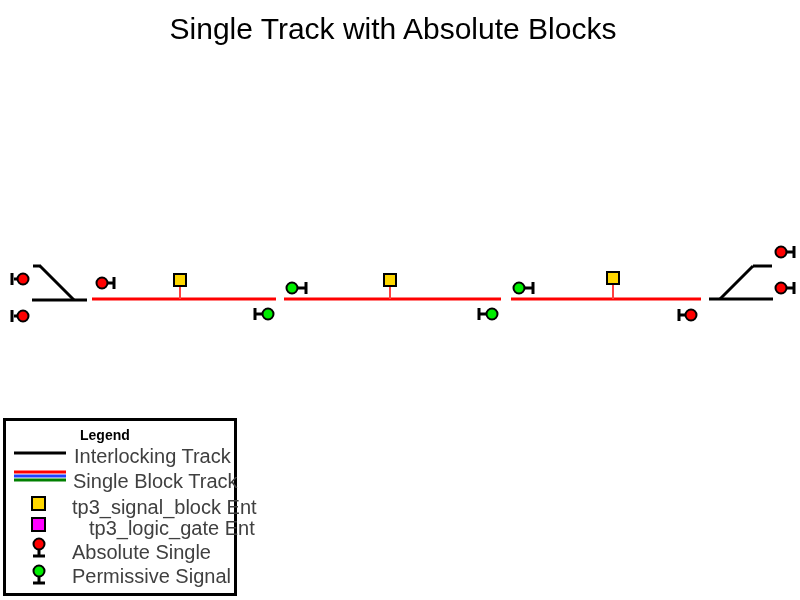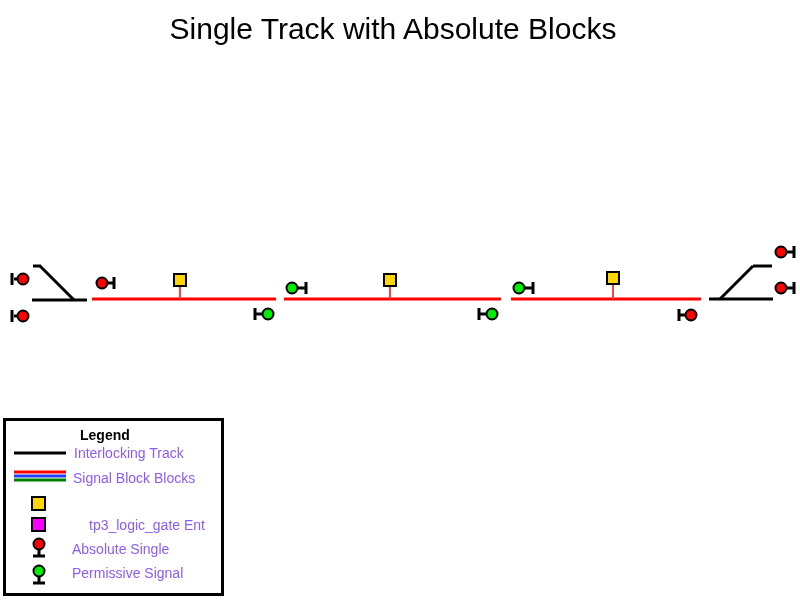--- a/index.html
+++ b/index.html
@@ -1,21 +1,21 @@
 <!DOCTYPE html>
 <html><head>
   <meta charset="utf-8">
   <style>
     html, body { margin: 0; padding: 0; background: #ffffff; }
     body { width: 800px; height: 600px; position: relative; overflow: hidden; font-family: "Liberation Sans", sans-serif; }
     .title { position: absolute; left: 0; top: 12px; width: 786px; text-align: center; font-size: 30px; color: #000; }
     svg.diagram { position: absolute; left: 0; top: 0; }
-    .legend { position: absolute; left: 3px; top: 418px; width: 215px; height: 172px; border: 3px solid #000; background: #fff; }
+    .legend { position: absolute; left: 3px; top: 418px; width: 215px; height: 172px; border: 3px solid #000; background: #fff; padding-left: 13px; }
     .legend-title { position: absolute; left: 74px; top: 6px; font-size: 14px; font-weight: bold; }
-    .legend-label { position: absolute; font-size: 14px; color: #8b5cf6; white-space: nowrap; }
+    .legend-label { position: absolute; font-size: 20px; color: #404040; white-space: nowrap; }
   </style>
 </head>
 <body>
 
 <div class="title">Single Track with Absolute Blocks</div>
 
 <svg class="diagram" width="800" height="600">
 
   <g>
     <line x1="33" y1="266" x2="41" y2="266" stroke="#000" stroke-width="3"></line>
@@ -115,17 +115,18 @@
       <line x1="27" y1="135" x2="39" y2="135" stroke="#000" stroke-width="3"></line>
     </g>
     <g>
       <circle cx="33" cy="150" r="5.5" fill="#00ee00" stroke="#000" stroke-width="2"></circle>
       <line x1="33" y1="155" x2="33" y2="162" stroke="#000" stroke-width="3"></line>
       <line x1="27" y1="162" x2="39" y2="162" stroke="#000" stroke-width="3"></line>
     </g>
   </svg>
 
   <div class="legend-label" style="left:68px;top:24px;">Interlocking Track</div>
-  <div class="legend-label" style="left:67px;top:49px;">Signal Block Blocks</div>
+  <div class="legend-label" style="left:67px;top:49px;">Single Block Track</div>
+  <div class="legend-label" style="left:66px;top:75px;">tp3_signal_block Ent</div>
   <div class="legend-label" style="left:83px;top:96px;">tp3_logic_gate Ent</div>
   <div class="legend-label" style="left:66px;top:120px;">Absolute Single</div>
   <div class="legend-label" style="left:66px;top:144px;">Permissive Signal</div>
 </div>
 
 </body></html>

